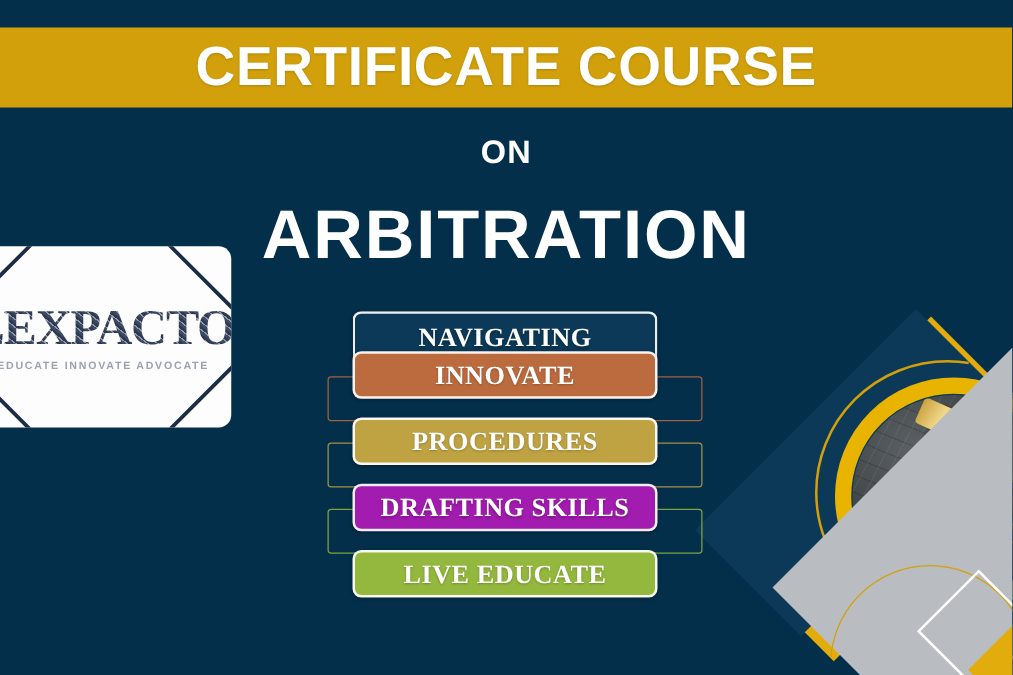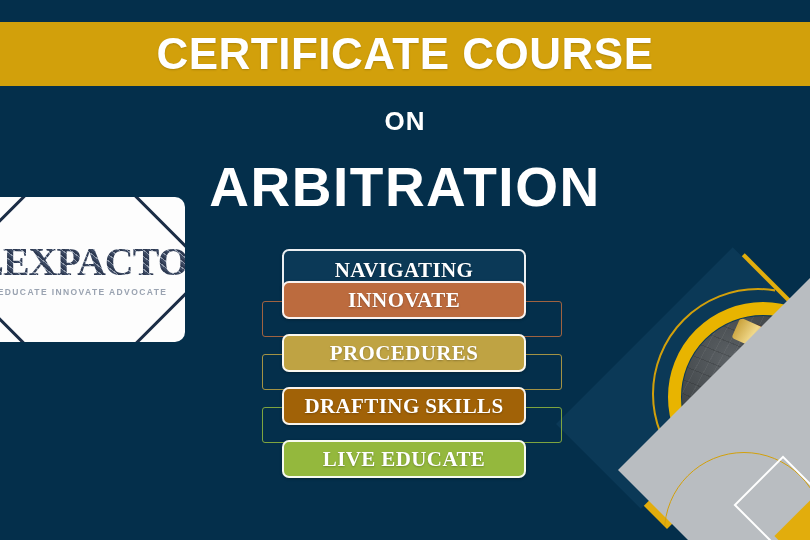--- a/index.html
+++ b/index.html
@@ -346,21 +346,21 @@
 
     <div class="pill-row row-2">
       <div class="pill-frame" style="border-color:rgba(191,163,67,.85);"></div>
       <div class="pill" style="background:#bfa343;">
         <span>PROCEDURES</span>
       </div>
     </div>
 
     <div class="pill-row row-3">
       <div class="pill-frame" style="border-color:rgba(148,184,61,.85);"></div>
-      <div class="pill" style="background:#a16207;">
+      <div class="pill" style="background:#a21caf;">
         <span>DRAFTING SKILLS</span>
       </div>
     </div>
 
     <div class="pill-row row-4">
 
       <div class="pill" style="background:#94b83d;">
         <span>LIVE EDUCATE</span>
       </div>
     </div>

